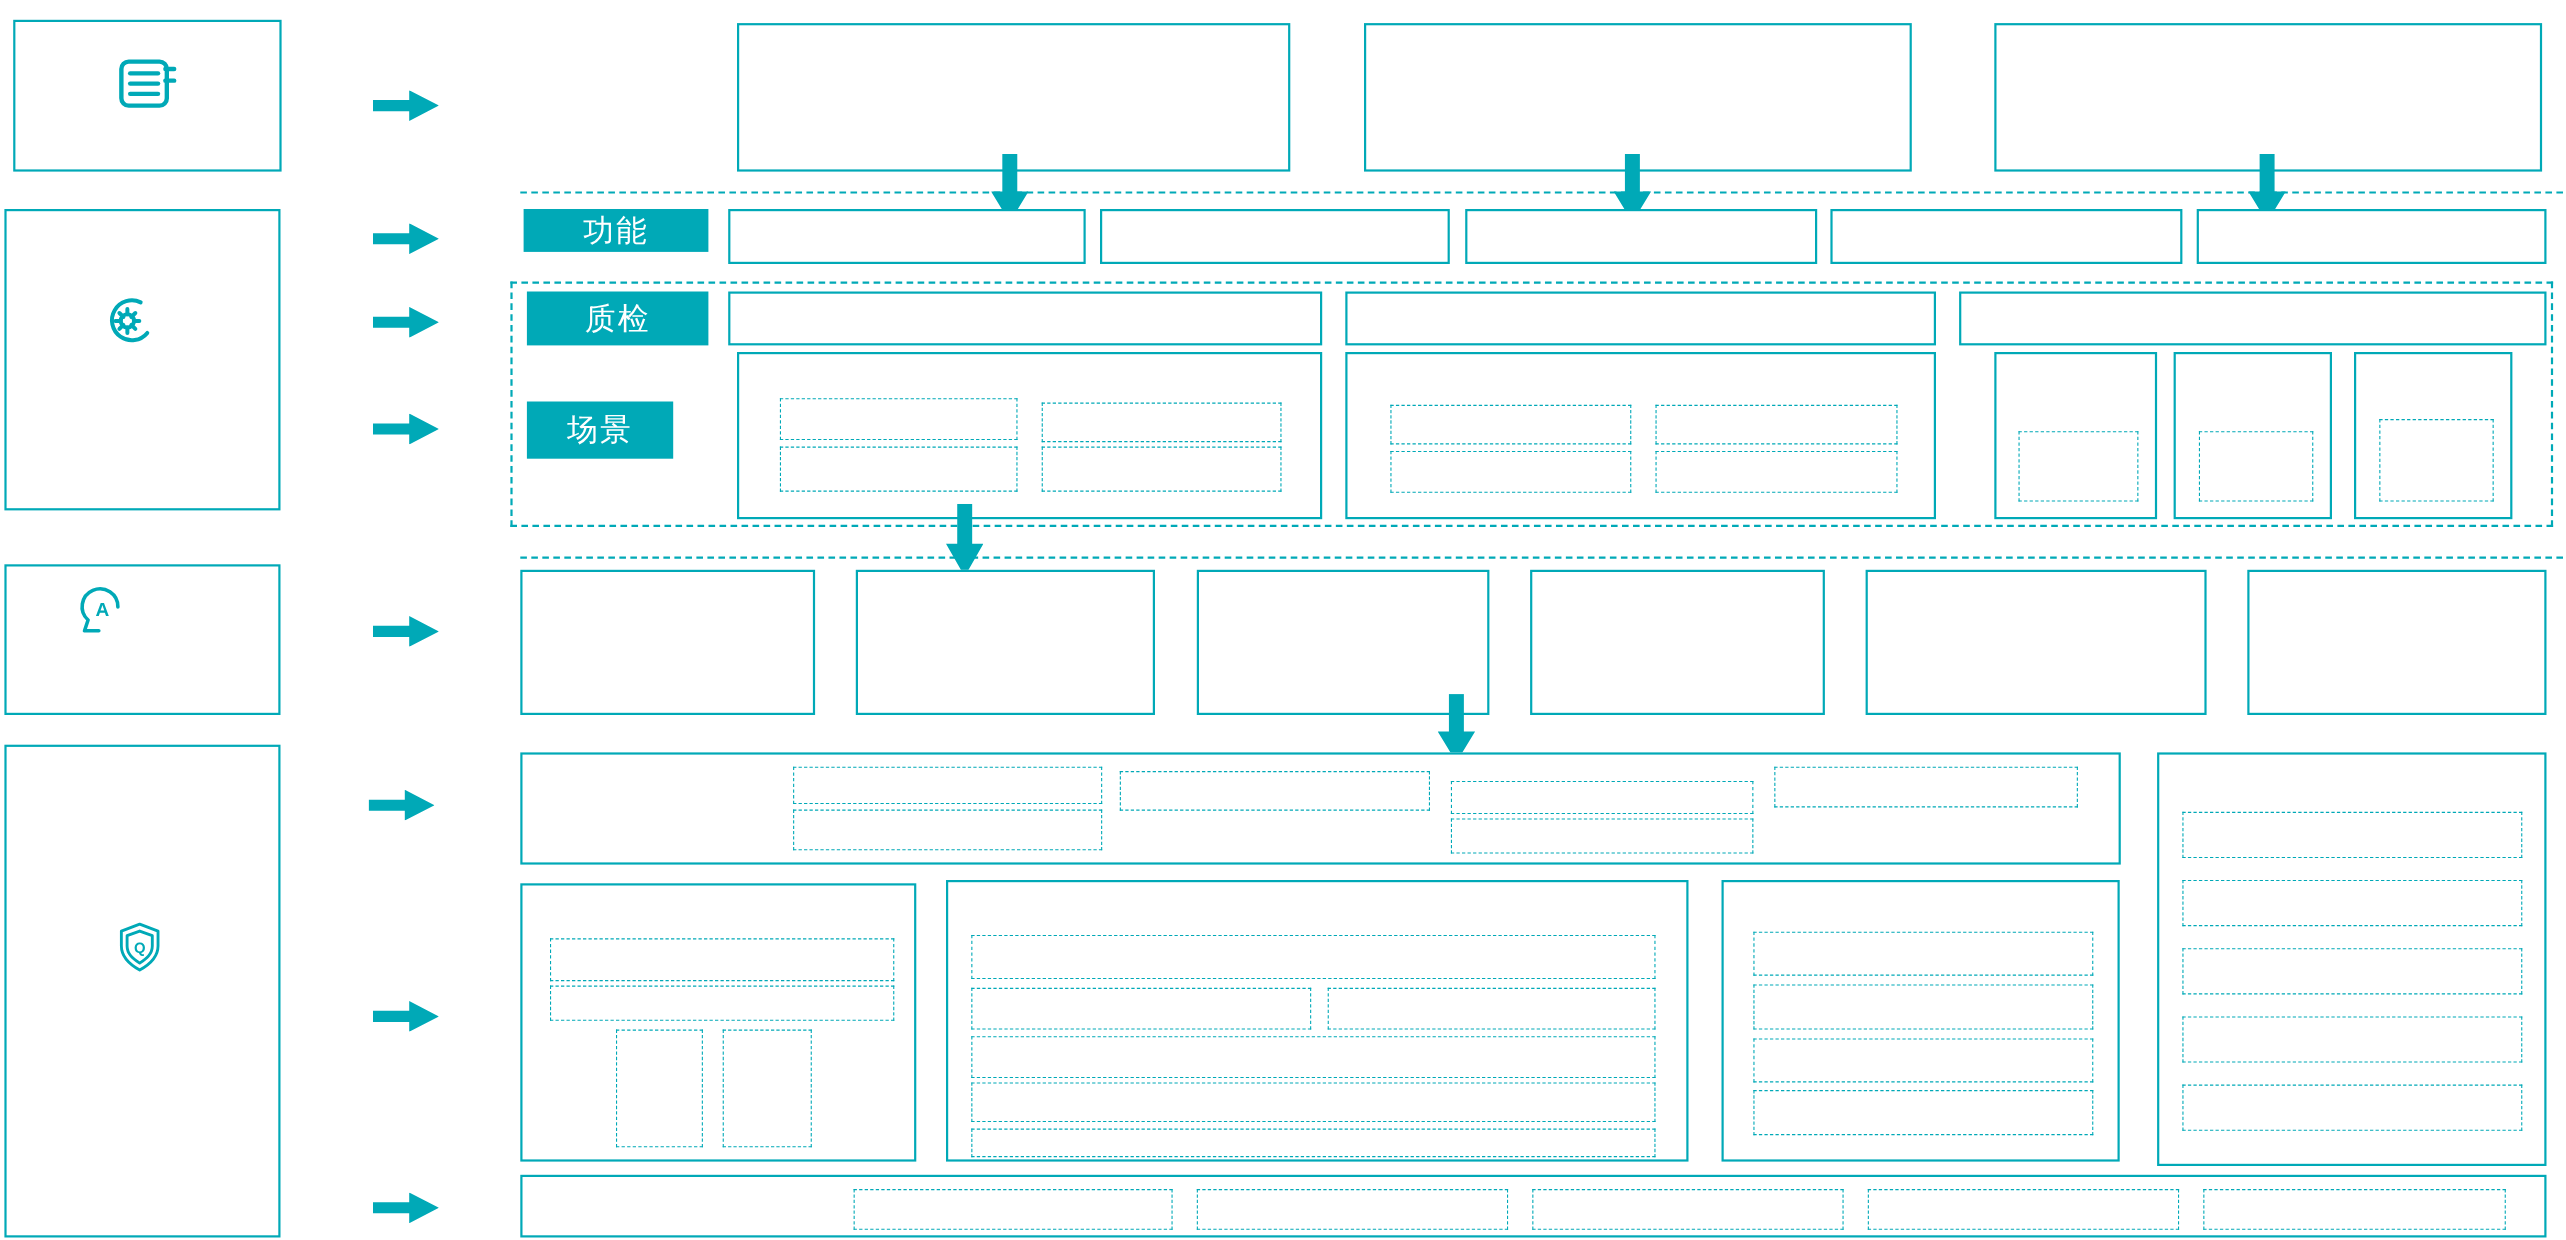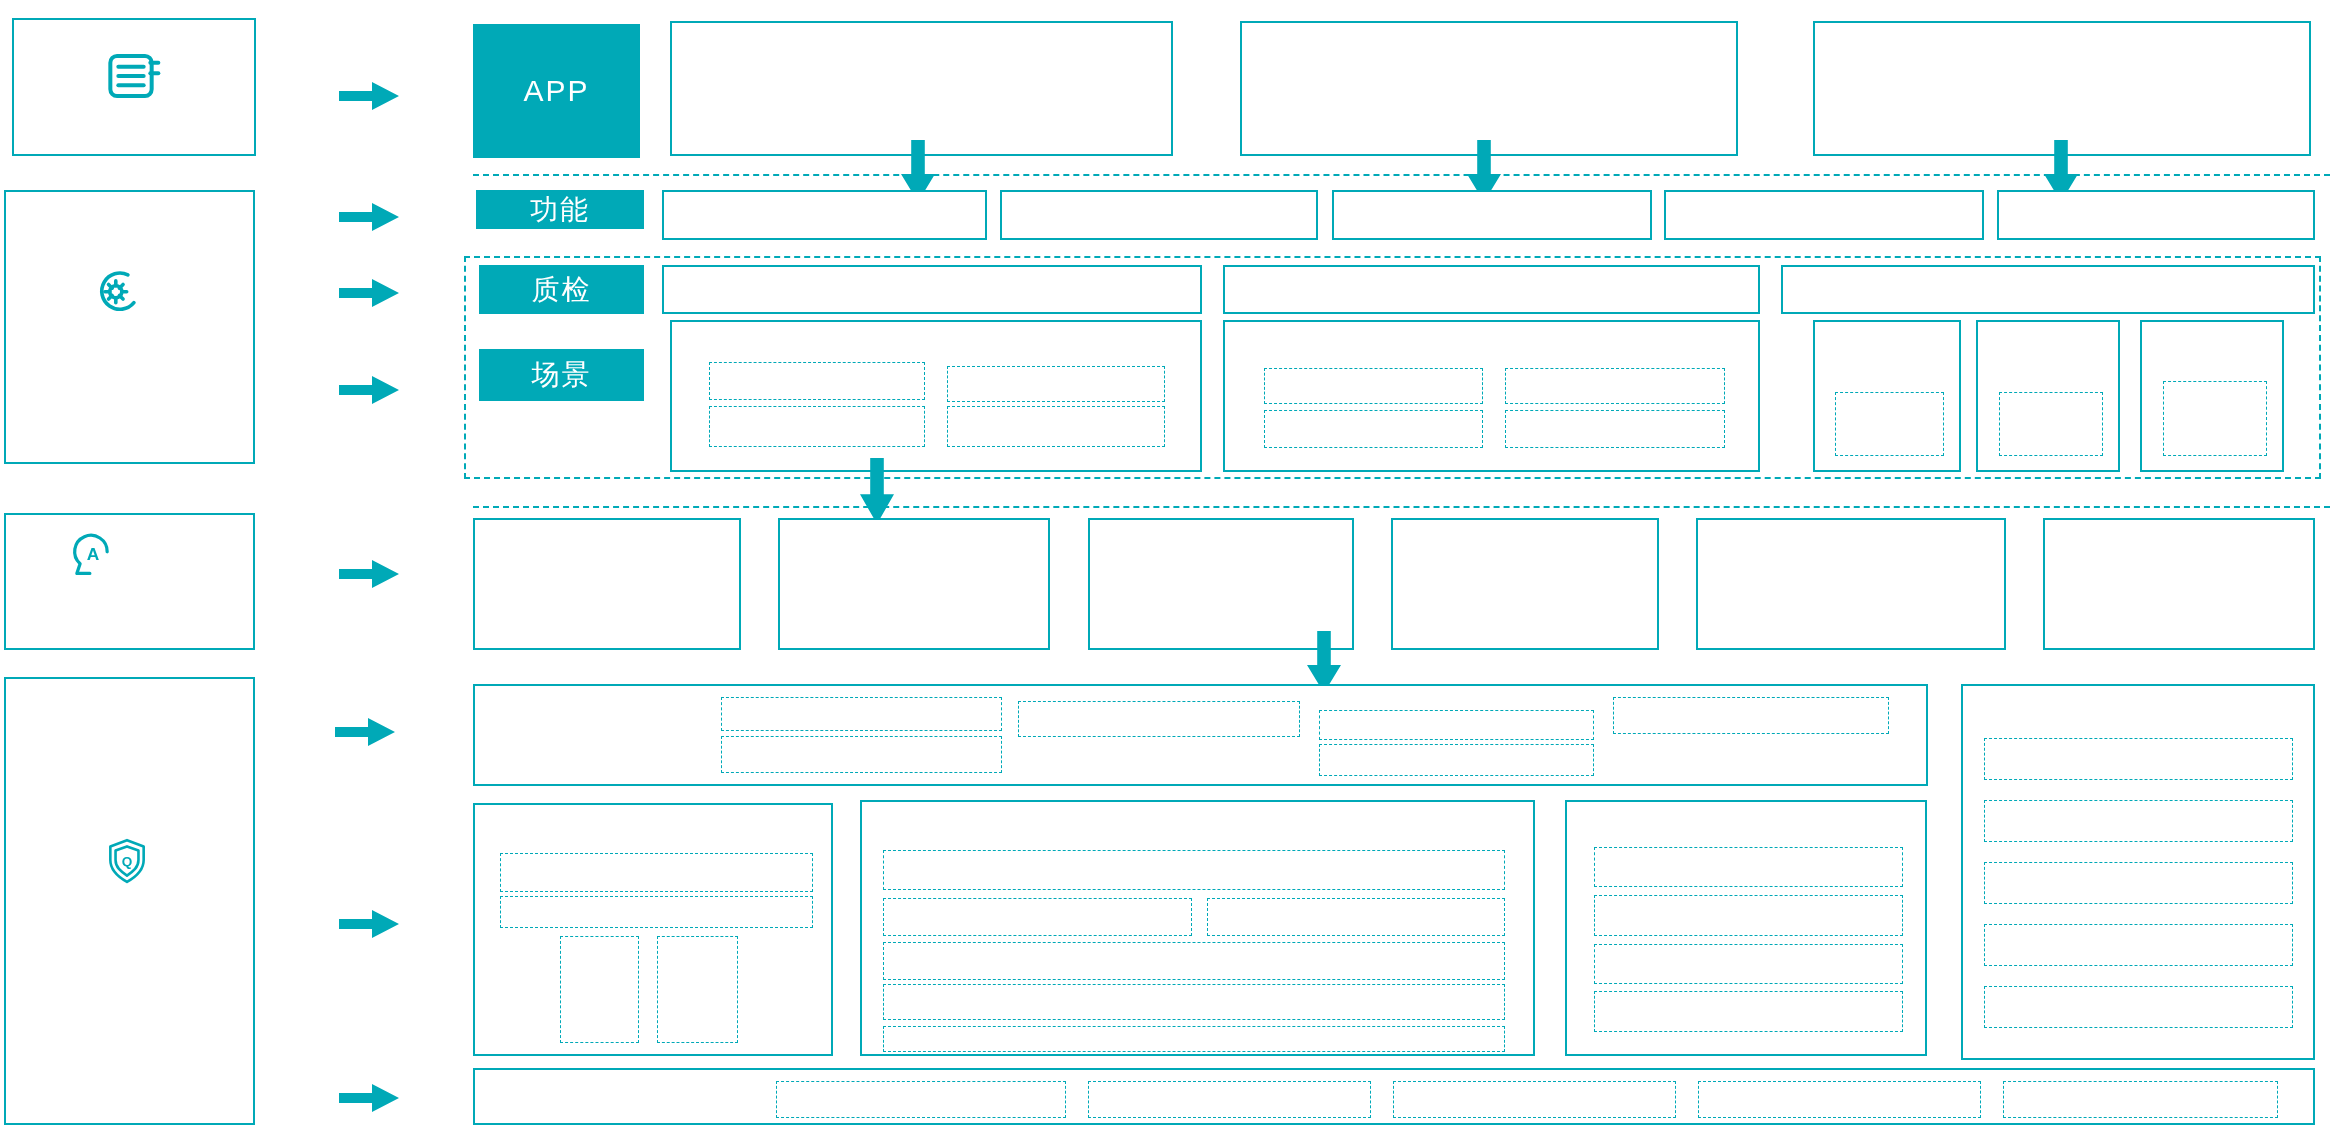--- a/index.html
+++ b/index.html
@@ -69,23 +69,20 @@
 
   <div class="ar" style="left:339px;top:82px;width:60px;height:28px"></div>
   <div class="ar" style="left:339px;top:203px;width:60px;height:28px"></div>
   <div class="ar" style="left:339px;top:279px;width:60px;height:28px"></div>
   <div class="ar" style="left:339px;top:376px;width:60px;height:28px"></div>
   <div class="ar" style="left:339px;top:560px;width:60px;height:28px"></div>
   <div class="ar" style="left:335px;top:718px;width:60px;height:28px"></div>
   <div class="ar" style="left:339px;top:910px;width:60px;height:28px"></div>
   <div class="ar" style="left:339px;top:1084px;width:60px;height:28px"></div>
 
-  <div class="f app" style="left:473px;top:24px;width:167px;height:134px">
-    <span>APP</span>
-  </div>
   <div class="b" style="left:670px;top:21px;width:503px;height:135px"></div>
   <div class="b" style="left:1240px;top:21px;width:498px;height:135px"></div>
   <div class="b" style="left:1813px;top:21px;width:498px;height:135px"></div>
 
   <div class="hl" style="left:473px;top:174px;width:1857px"></div>
 
   <div class="ad" style="left:901px;top:140px;width:34px;height:62px"></div>
   <div class="ad" style="left:1467px;top:140px;width:34px;height:62px"></div>
   <div class="ad" style="left:2044px;top:140px;width:34px;height:62px"></div>
 
@@ -100,21 +97,21 @@
 
   <div class="dc" style="left:464px;top:256px;width:1857px;height:223px"></div>
 
   <div class="f" style="left:479px;top:265px;width:165px;height:49px">
     <span>质检</span>
   </div>
   <div class="b" style="left:662px;top:265px;width:540px;height:49px"></div>
   <div class="b" style="left:1223px;top:265px;width:537px;height:49px"></div>
   <div class="b" style="left:1781px;top:265px;width:534px;height:49px"></div>
 
-  <div class="f" style="left:479px;top:349px;width:165px;height:52px">
+  <div class="f" style="left:479px;top:365px;width:133px;height:52px">
     <span>场景</span>
   </div>
 
   <div class="b" style="left:670px;top:320px;width:532px;height:152px">
     <div class="d" style="left:37px;top:40px;width:216px;height:38px"></div>
     <div class="d" style="left:37px;top:84px;width:216px;height:41px"></div>
     <div class="d" style="left:275px;top:44px;width:218px;height:36px"></div>
     <div class="d" style="left:275px;top:84px;width:218px;height:41px"></div>
   </div>
 

